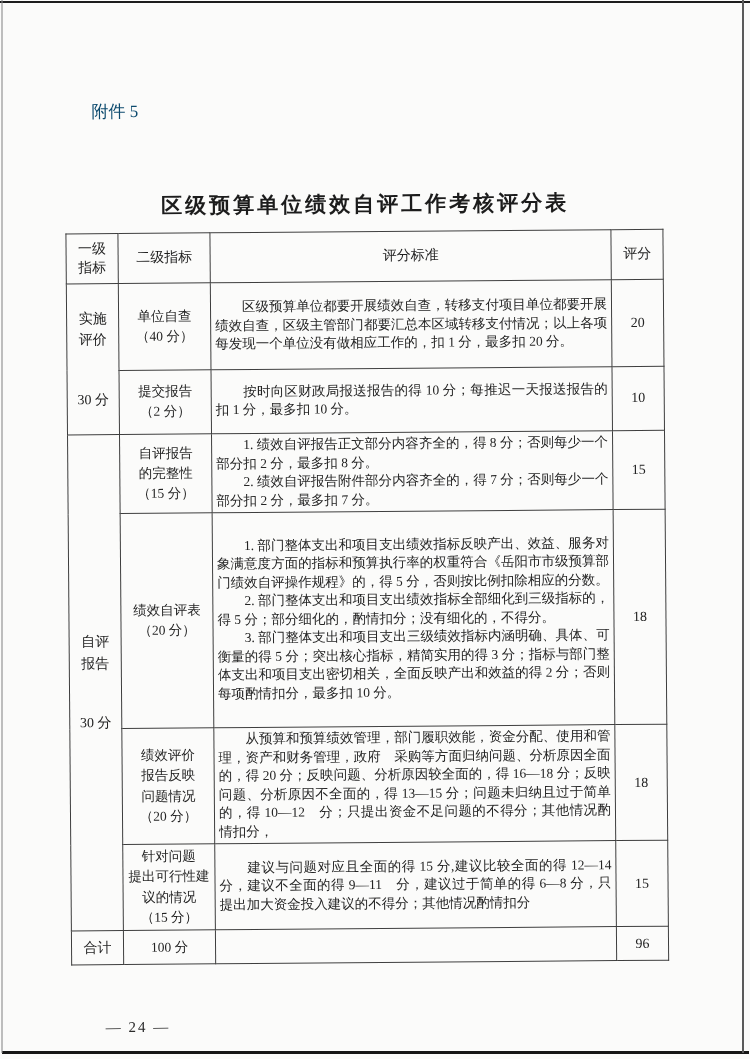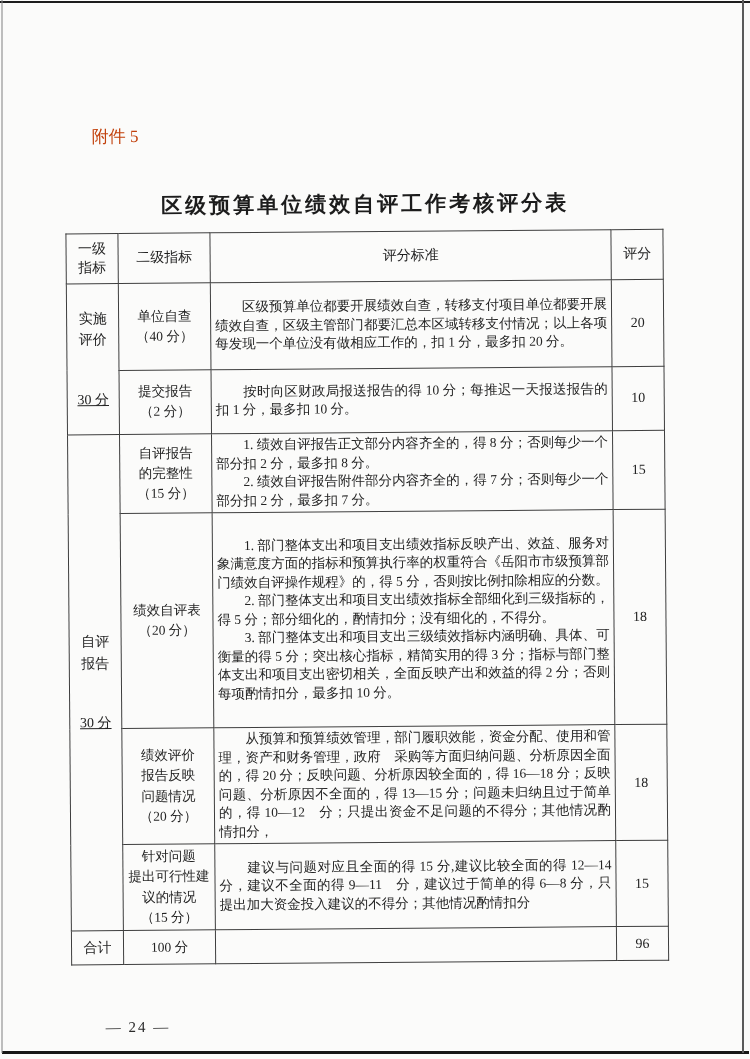--- a/index.html
+++ b/index.html
@@ -17,22 +17,22 @@
   .scan-right  { position:absolute; top:0; left:742px; width:2px; height:1053px; background:#5a5a5a; }
   .scan-left   { position:absolute; top:0; left:1px;   width:2px; height:1053px; background:#8a8a8a; opacity:.55; }
 
   
   .doc-body {
     position:absolute; top:0; left:0; width:750px; height:1059px;
     transform: rotate(-0.45deg);
     transform-origin: 375px 560px;
   }
   .attachment {
-    position:absolute; left:95px; top:123px;
-    font-size:17px; color:#c2410c;
+    position:absolute; left:95px; top:98px;
+    font-size:17px; color:#0c4a6e;
   }
   .doc-title {
     position:absolute; left:0; top:190px; width:736px;
     text-align:center;
     font-size:21px; font-weight:bold; letter-spacing:3px;
     color:#1c1c1c;
   }
 
   
   table.score-table {
@@ -55,21 +55,21 @@
   tr.h-r1 { height:61px; }
   tr.h-r2 { height:45px; }
   tr.h-r3 { height:77px; }
   tr.h-r4 { height:215px; }
   tr.h-r5 { height:101px; }
   tr.h-r6 { height:80px; }
   tr.h-r7 { height:34px; }
 
   .cell-head { text-align:center; font-size:14px; line-height:1.35; color:#1f1f1f; }
   .cell-l1   { text-align:center; font-size:14px; white-space:pre-line; line-height:1.55; }
-  .l1-points { margin-top:16px;text-decoration:underline; }
+  .l1-points { margin-top:16px; }
   .cell-l2   { text-align:center; font-size:13.5px; white-space:pre-line; line-height:1.5; }
   .cell-cr   {
     font-size:13.5px; line-height:18.5px;
     padding:6px 8px 6px 8px;
     white-space:pre-line;
     text-align:justify;
   }
   .cell-sc   { text-align:center; font-size:14px; }
 
   .page-number {

